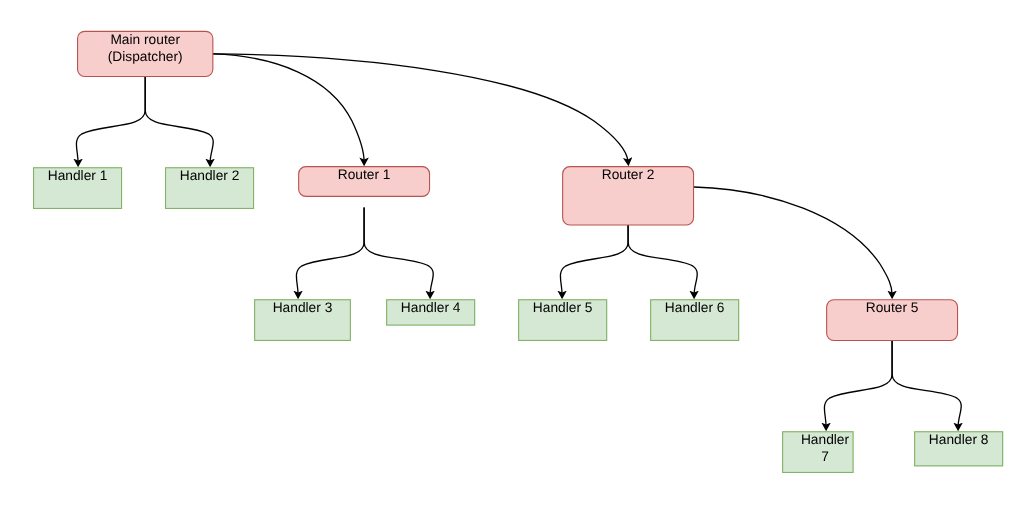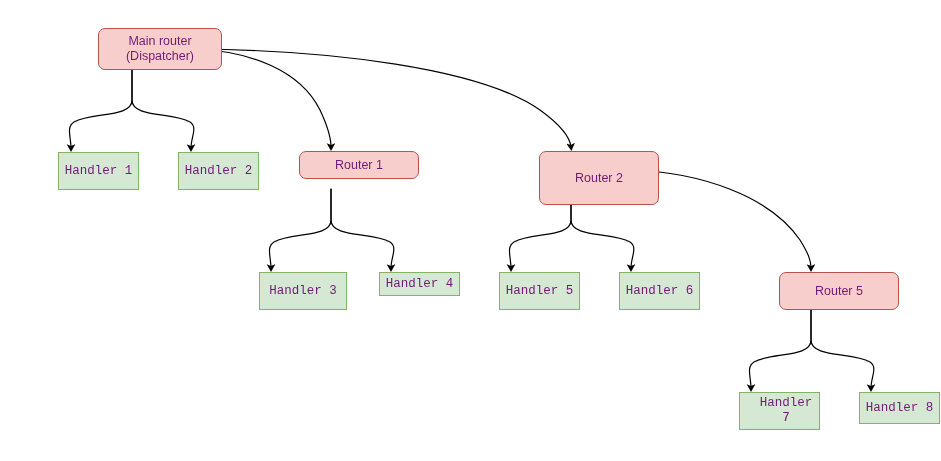--- a/index.html
+++ b/index.html
@@ -26,41 +26,38 @@
     left: 0;
     top: 0;
     width: 941px;
     height: 461px;
     pointer-events: none;
   }
   .node {
     position: absolute;
     box-sizing: border-box;
     display: flex;
-    align-items: center;
     justify-content: center;
     text-align: center;
     font-size: 12.5px;
     line-height: 15px;
-    color: #701a75;
+    color: #000000;
     white-space: pre-line;
     border-width: 1px;
     border-style: solid;
-    margin-left: 28px;
   }
   .node-router {
     background: #f8cecc;
     border-color: #b85450;
     border-radius: 7px;
   }
   .node-handler {
     background: #d5e8d4;
     border-color: #82b366;
     border-radius: 0;
-    font-family: Liberation Mono, monospace;
   }
   .node-label {
     display: block;
   }
 </style>
 </head>
 <body>
 
 <div id="diagram-canvas">
 
@@ -90,17 +87,17 @@
 (Dispatcher)</span></div>
       <div class="node node-handler" style="left: 30px; top: 152px; width: 81px; height: 38px;"><span class="node-label">Handler 1</span></div>
       <div class="node node-handler" style="left: 150px; top: 152px; width: 81px; height: 38px;"><span class="node-label">Handler 2</span></div>
       <div class="node node-router" style="left: 271px; top: 151px; width: 120px; height: 28px;"><span class="node-label">Router 1</span></div>
       <div class="node node-router" style="left: 511px; top: 151px; width: 120px; height: 54px;"><span class="node-label">Router 2</span></div>
       <div class="node node-handler" style="left: 231px; top: 272px; width: 88px; height: 38px;"><span class="node-label">Handler 3</span></div>
       <div class="node node-handler" style="left: 351px; top: 272px; width: 81px; height: 24px;"><span class="node-label">Handler 4</span></div>
       <div class="node node-handler" style="left: 471px; top: 272px; width: 81px; height: 38px;"><span class="node-label">Handler 5</span></div>
       <div class="node node-handler" style="left: 591px; top: 272px; width: 81px; height: 38px;"><span class="node-label">Handler 6</span></div>
       <div class="node node-router" style="left: 751px; top: 272px; width: 120px; height: 38px;"><span class="node-label">Router 5</span></div>
-      <div class="node node-handler" style="left: 711px; top: 392px; width: 81px; height: 38px; padding-left: 13px;"><span class="node-label">Handler 7</span></div>
+      <div class="node node-handler" style="left: 711px; top: 392px; width: 65px; height: 38px; padding-left: 13px;"><span class="node-label">Handler 7</span></div>
       <div class="node node-handler" style="left: 831px; top: 392px; width: 81px; height: 32px;"><span class="node-label">Handler 8</span></div>
     </div>
 
 </div>
 
 </body></html>

